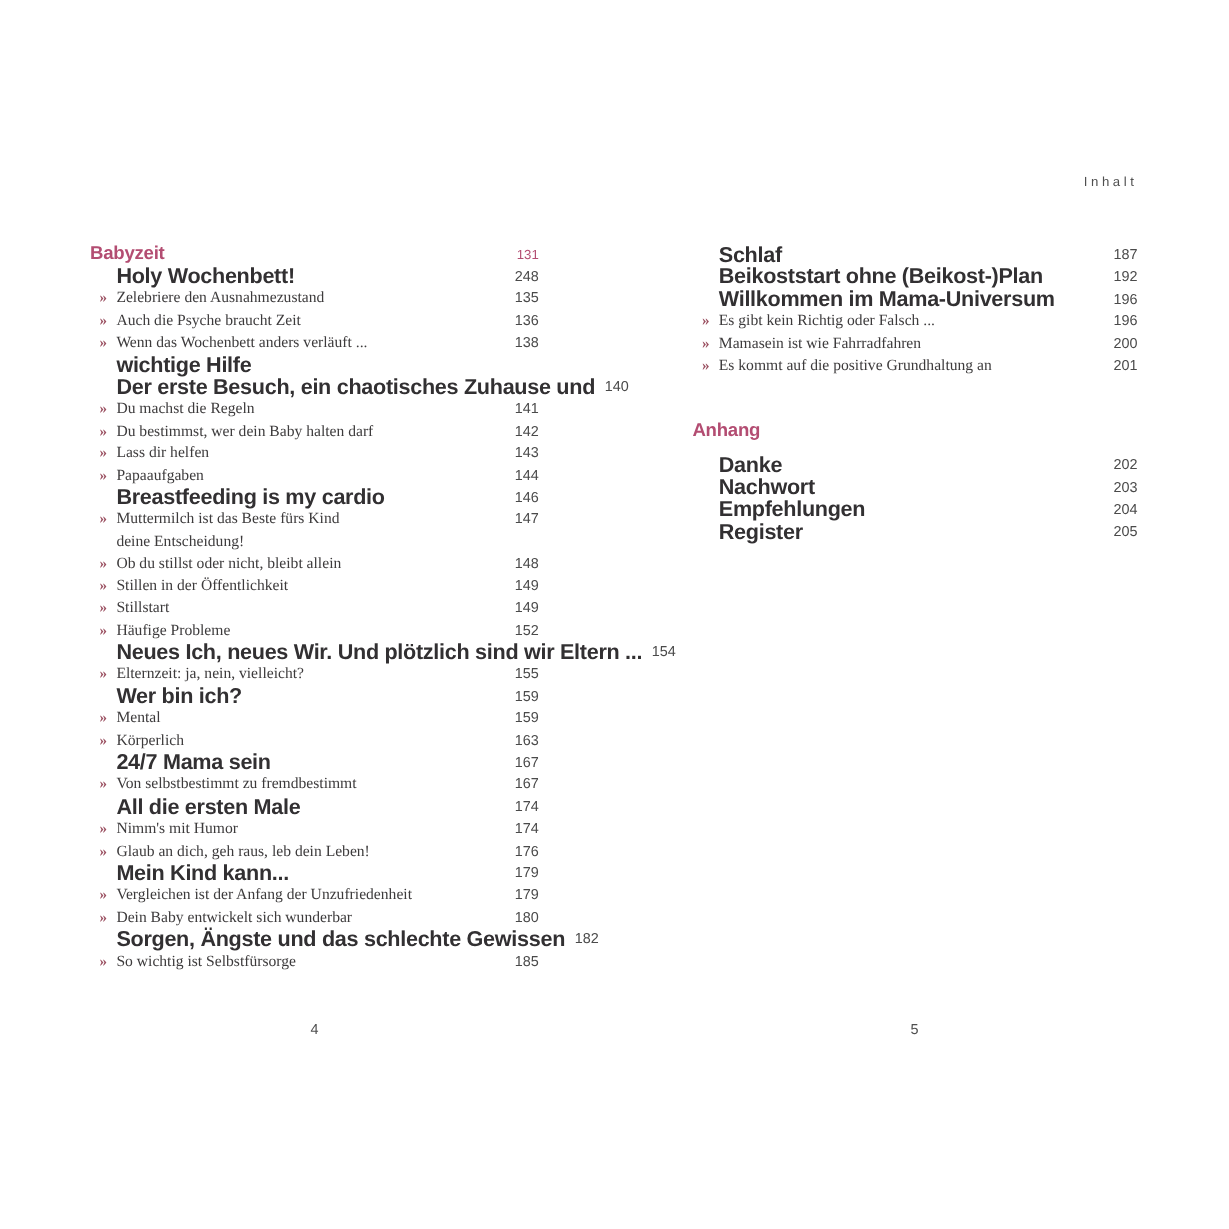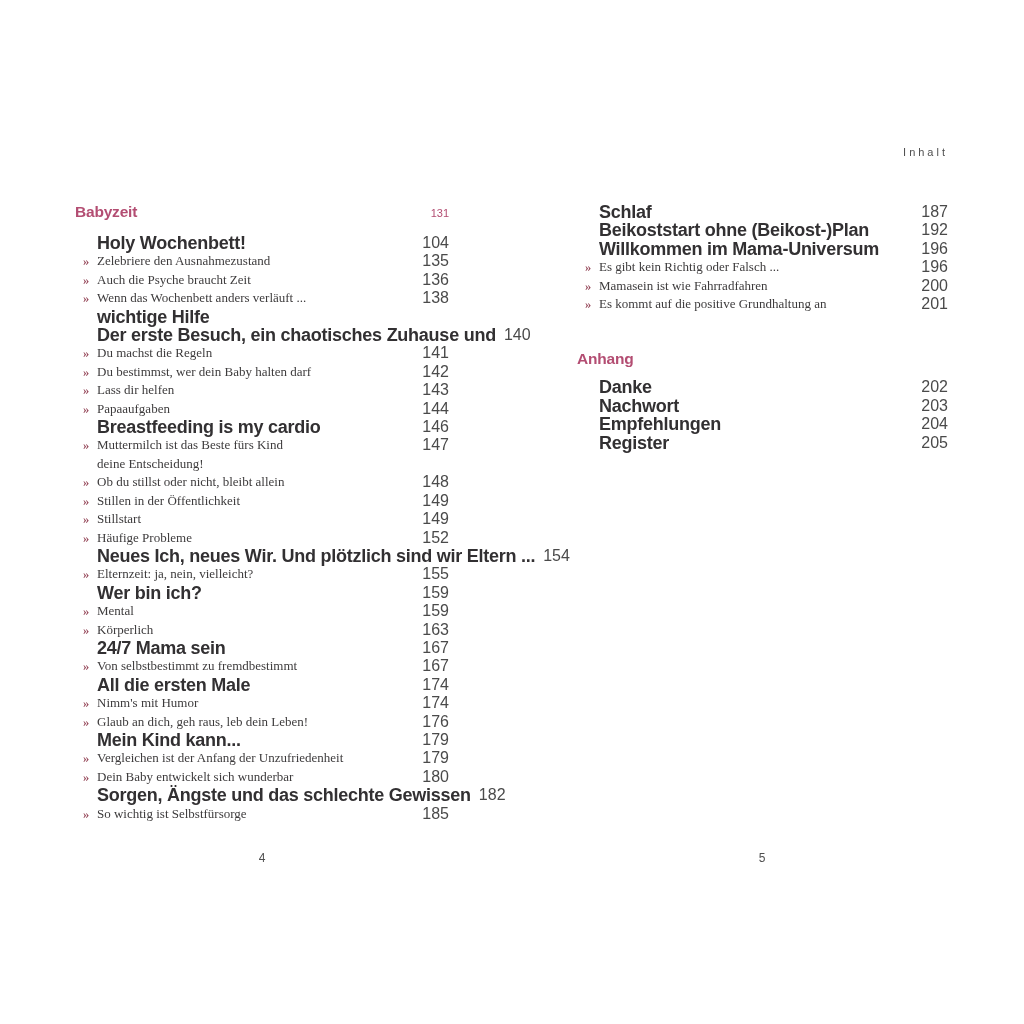--- a/index.html
+++ b/index.html
@@ -35,21 +35,20 @@
 
   .section-head {
     display: flex;
     justify-content: space-between;
     align-items: baseline;
     font-family: "Liberation Sans", sans-serif;
     font-weight: bold;
     font-size: 15.5px;
     letter-spacing: -0.2px;
     color: var(--accent, #b34d72);
-    margin-bottom: 13px;
   }
   .section-head .sec-page {
     font-weight: normal;
     font-size: 11px;
     letter-spacing: 0;
   }
 
   .toc-list { }
 
   .toc-row {
@@ -76,21 +75,21 @@
     width: 14px;
     margin-left: -14px;
     color: var(--chevron, #9a4f60);
     font-family: "Liberation Serif", serif;
     font-weight: bold;
     font-size: 12.5px;
   }
   .toc-page {
     flex: 0 0 auto;
     font-family: "Liberation Sans", sans-serif;
-    font-size: 16px;
+    font-size: 12px;
     color: var(--page-number, #4a4a4a);
     padding-left: 8px;
     line-height: 18.4px;
   }
 
   .anhang-head { margin-top: 37px; margin-bottom: 10px; }
 
   .folio {
     position: absolute;
     top: 851px;
@@ -111,21 +110,21 @@
 <div class="toc-column left">
   <div class="section-head">
     <span>Babyzeit</span>
     <span class="sec-page">131</span>
   </div>
   <div class="toc-list">
       <div class="toc-row bold">
         <span class="toc-text">
           <span class="tline">Holy Wochenbett!</span>
         </span>
-        <span class="toc-page">104</span>
+        <span class="toc-page">248</span>
       </div>
       <div class="toc-row">
         <span class="toc-text">
           <span class="tline"><span class="chevron">»</span>Zelebriere den Ausnahmezustand</span>
         </span>
         <span class="toc-page">135</span>
       </div>
       <div class="toc-row">
         <span class="toc-text">
           <span class="tline"><span class="chevron">»</span>Auch die Psyche braucht Zeit</span>

